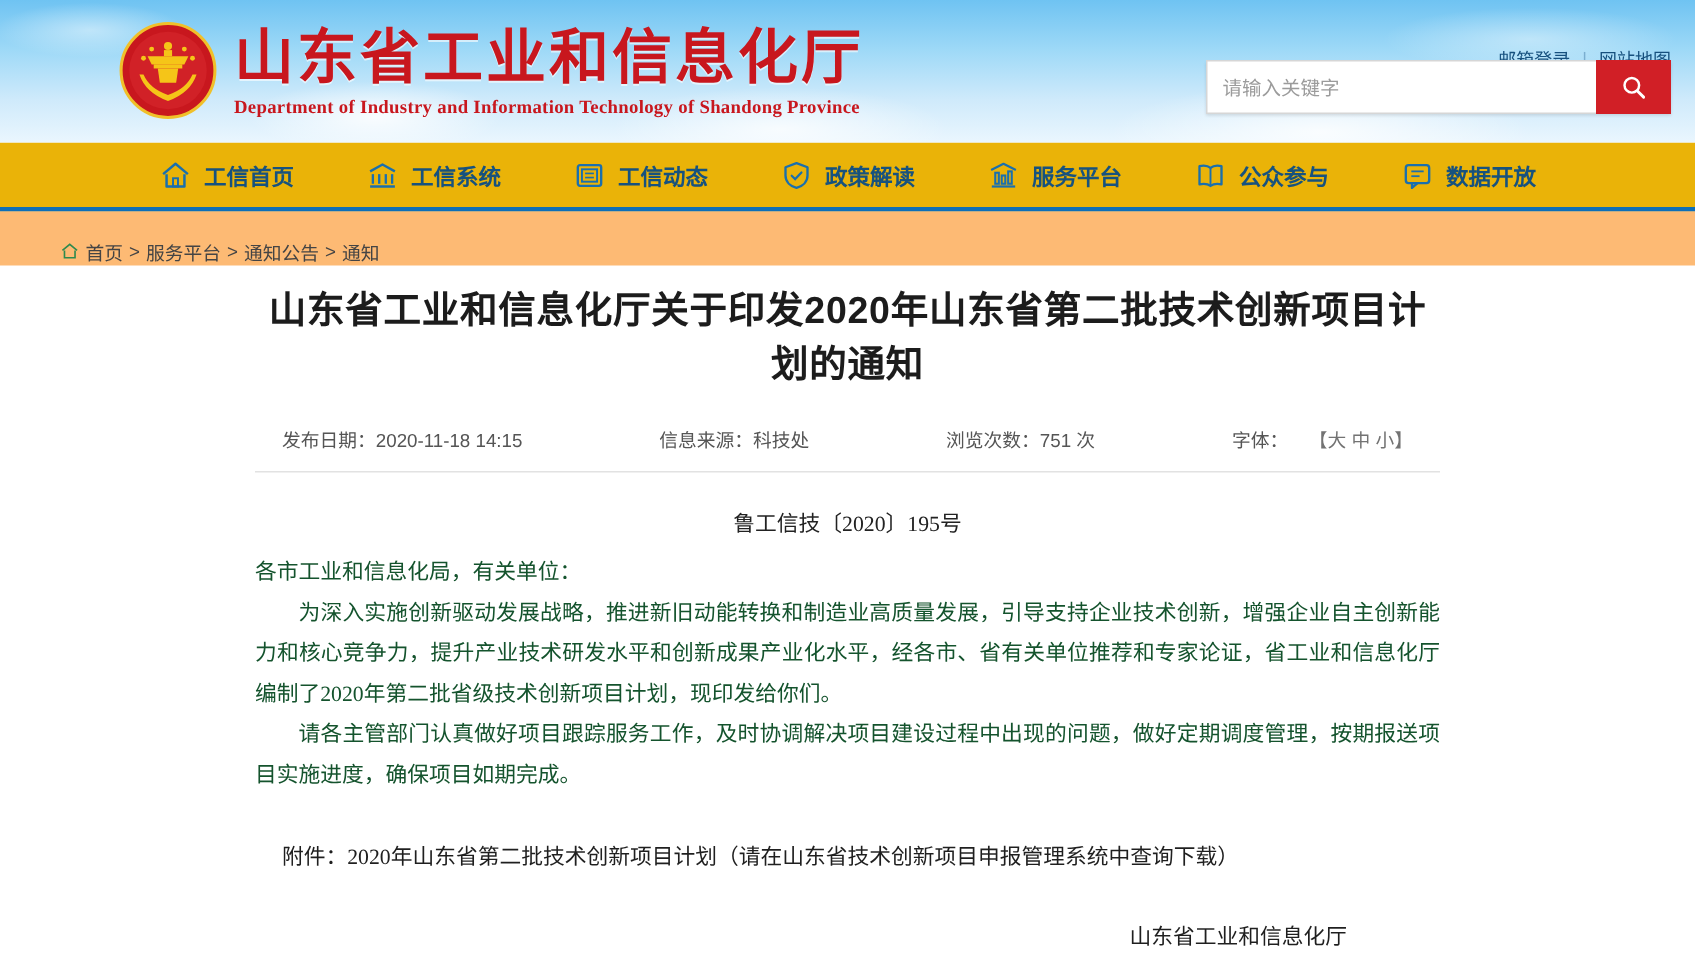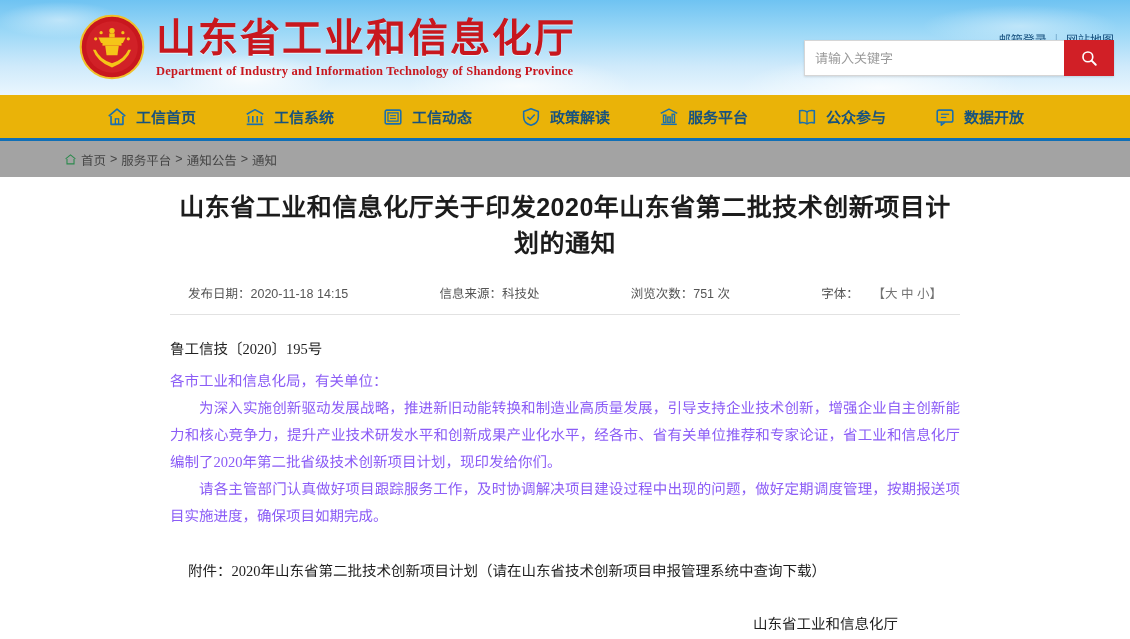--- a/index.html
+++ b/index.html
@@ -110,23 +110,23 @@
   }
   .nav-item .label {
     font-size:15px; color:#17527e; font-weight:bold;
     font-family:"Liberation Sans",sans-serif;
   }
   .nav-ico { width:22px; height:22px; display:block; }
 
   
   .crumb-wrap {
     height:36px;
-    display:flex; align-items:center;
-    padding-left:64px;
-    background:#a3a3a3;
+    display:flex; align-items:flex-end;
+    padding-left:40px;
+    background:#fdba74;
   }
   .crumb {
     font-size:12.5px; color:#444;
     display:flex; align-items:center; gap:4px;
   }
   .crumb a { color:#444; text-decoration:none; }
 
   
   .article {
     width:790px;
@@ -148,31 +148,31 @@
     justify-content:space-between;
     align-items:center;
     font-size:12.5px;
     color:#555;
     padding:0 18px 12px 18px;
     border-bottom:1px solid #e2e2e2;
   }
   .art-meta .fs .sizes { color:#737373;margin-left:20px; }
 
   .doc-no {
-    text-align:left;
+    text-align:center;
     margin-top:22px;
     font-size:14.5px;
     color:#222;
     font-family:"Liberation Serif","DejaVu Serif",serif;
   }
   .body-text {
     margin-top:10px;
     font-size:14.5px;
     line-height:27px;
-    color:#8b5cf6;
+    color:#14532d;
     text-align:justify;
     font-family:"Liberation Serif","DejaVu Serif",serif;
   }
   .body-text p { margin:0; }
   .body-text p.ind { text-indent:2em; }
   .attach {
     margin-top:28px;
     padding-left:18px;
     font-size:14.5px;
     line-height:27px;

